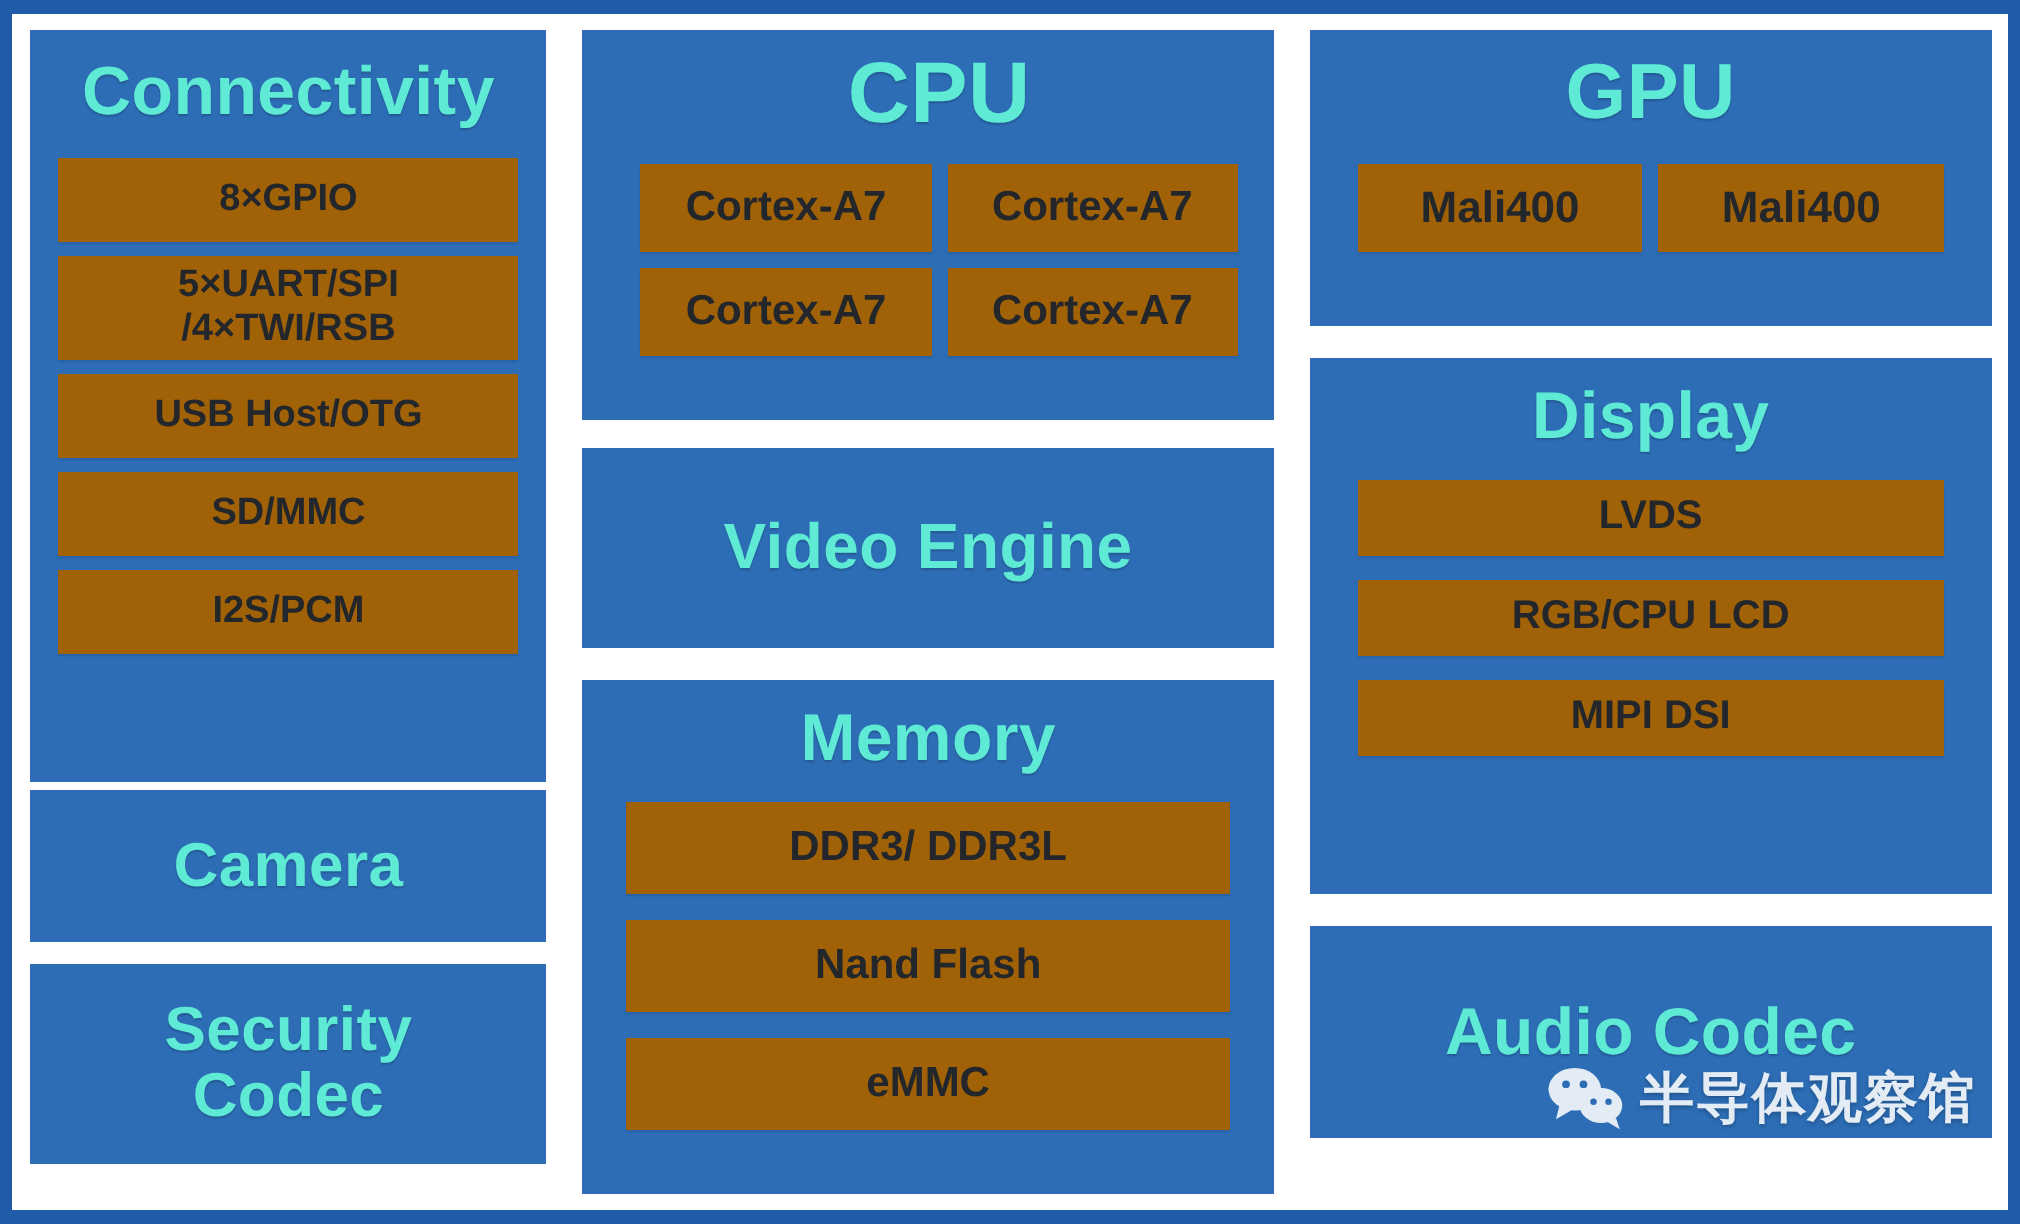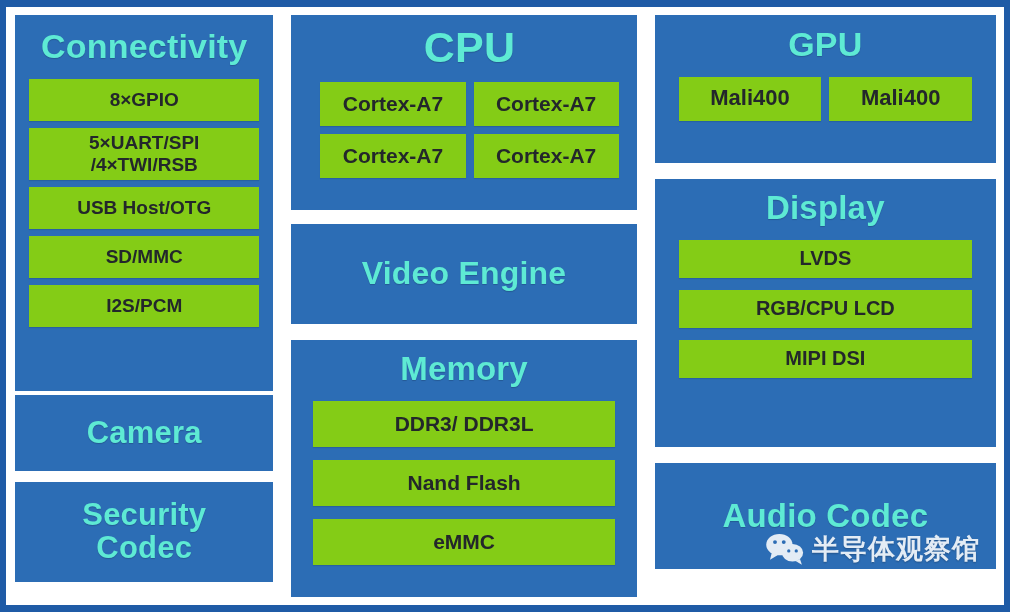--- a/index.html
+++ b/index.html
@@ -51,21 +51,21 @@
   }
   .block-title {
     color: #5eead4;
     font-weight: bold;
     text-align: center;
     letter-spacing: 0.2px;
     text-shadow: 0 1px 1px rgba(0,0,0,0.18);
     line-height: 1.05;
   }
   .sub {
-    background: #84cc16;
+    background: #a16207;
     color: #23272b;
     font-weight: bold;
     text-align: left;
     display: flex;
     align-items: center;
     justify-content: center;
     box-sizing: border-box;
     line-height: 1.12;
     box-shadow: 0 1px 1px rgba(0,0,0,0.10);
   }
@@ -125,21 +125,21 @@
   }
   #blk-memory .block-title { font-size: 33px; margin: 4px 0 14px 0; }
   #mem-list { display: flex; flex-direction: column; gap: 13px; }
   #mem-list .sub { height: 46px; font-size: 21px; }
 
   
   #blk-gpu {
     height: 148px;
     padding: 8px 24px 16px 24px;
   }
-  #blk-gpu .block-title { font-size: 34px; margin: 4px 0 14px 0; }
+  #blk-gpu .block-title { font-size: 39px; margin: 4px 0 14px 0; }
   #gpu-grid {
     display: grid;
     grid-template-columns: 1fr 1fr;
     gap: 8px;
   }
   #gpu-grid .sub { height: 44px; font-size: 22px; }
 
   #blk-display {
     height: 268px;
     margin-top: 16px;
@@ -154,21 +154,21 @@
     margin-top: 16px;
     align-items: center;
     justify-content: center;
     position: relative;
   }
   #blk-audio .block-title { font-size: 33px; }
 
   
   #watermark {
     position: absolute;
-    right: 16px;
+    right: 8px;
     bottom: 2px;
     display: flex;
     flex-direction: row;
     align-items: center;
     gap: 7px;
     opacity: 0.92;
     pointer-events: none;
   }
   #wechat-icon { width: 40px; height: 34px; display: block; }
   #watermark-text {

